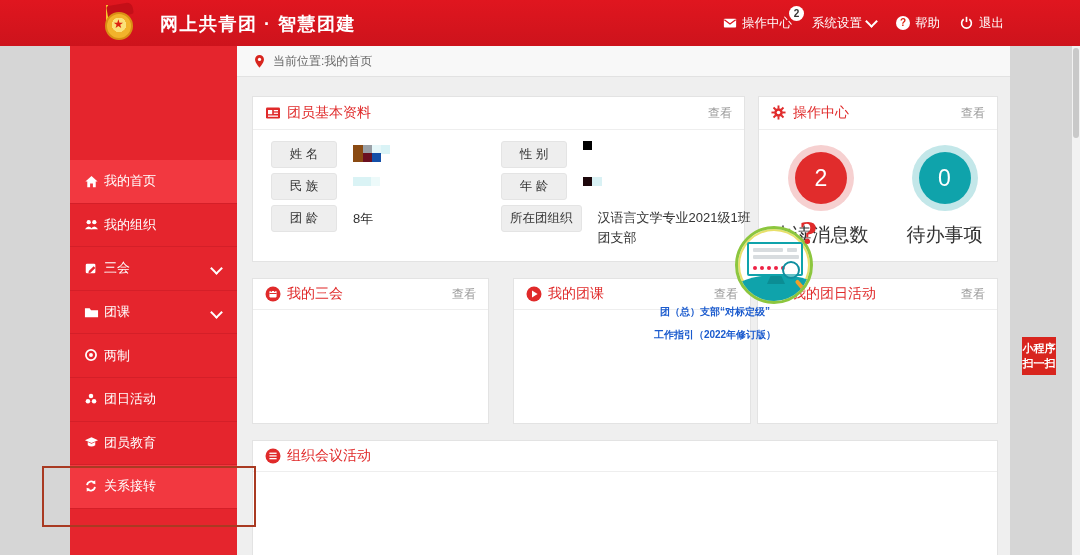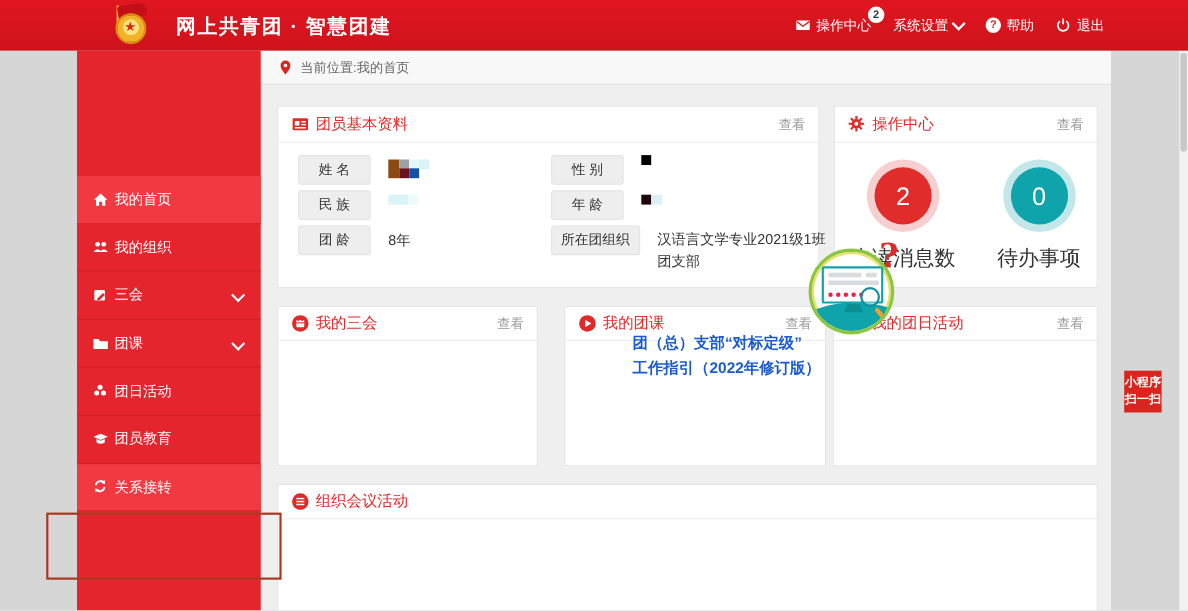--- a/index.html
+++ b/index.html
@@ -87,22 +87,22 @@
 
   .ops-body{display:flex;justify-content:center;gap:38px;padding-top:16px;}
   .stat{text-align:center;}
   .circ{width:52px;height:52px;border-radius:50%;margin:6px auto 0;color:#fff;font-size:23px;
         line-height:52px;text-align:center;}
   .circ.red{background:#e12c2c;box-shadow:0 0 0 7px #f6d0d0;}
   .circ.teal{background:#0fa3ab;box-shadow:0 0 0 7px #c3e7e9;}
   .stat-lb{margin-top:18px;font-size:19px;color:#333;}
 
   
-  .announce{position:absolute;left:575px;top:300px;width:280px;text-align:left;z-index:24;
-            font-size:14px;font-weight:bold;color:#1b5bce;line-height:23px;}
+  .announce{position:absolute;left:575px;top:300px;width:280px;text-align:center;z-index:24;
+            font-size:10px;font-weight:bold;color:#1b5bce;line-height:23px;}
 
   
   .widget{position:absolute;left:735px;top:226px;width:78px;height:78px;z-index:30;}
   .w-circle{position:absolute;left:0;top:0;width:78px;height:78px;border-radius:50%;background:#fff;
             border:3px solid #8cc63e;box-sizing:border-box;box-shadow:inset 0 0 0 2px #e8e06a;overflow:hidden;}
   .w-base{position:absolute;left:-6px;bottom:-8px;width:90px;height:34px;background:#0fa3ab;border-radius:50% 50% 0 0;}
   .w-screen{position:absolute;left:9px;top:13px;width:56px;height:34px;background:#fff;border:2px solid #0fa3ab;
             border-radius:2px;box-sizing:border-box;}
   .w-line{position:absolute;left:4px;height:4px;background:#d8dcdf;border-radius:1px;}
   .w-dots{position:absolute;left:4px;bottom:4px;display:flex;gap:3px;}
@@ -210,20 +210,29 @@
       <div class="s-item">
         <span class="s-ico">
           <svg viewBox="0 0 16 16" width="15" height="15">
               <path d="M1 3.5 H6 L7.5 5.5 H15 V13 H1 Z" fill="#fff"></path>
             </svg>
         </span>
         <span>团课</span>
         <span class="chev-s"></span>
       </div>
 
+      <div class="s-item">
+        <span class="s-ico">
+          <svg viewBox="0 0 16 16" width="14" height="14">
+              <circle cx="8" cy="8" r="5.8" fill="none" stroke="#fff" stroke-width="2"></circle>
+              <circle cx="8" cy="8" r="2.2" fill="#fff"></circle>
+            </svg>
+        </span>
+        <span>两制</span>
+      </div>
 
       <div class="s-item">
         <span class="s-ico">
           <svg viewBox="0 0 16 16" width="14" height="14" fill="#fff">
               <circle cx="8" cy="4.5" r="2.6"></circle>
               <circle cx="4.5" cy="10.5" r="2.6"></circle>
               <circle cx="11.5" cy="10.5" r="2.6"></circle>
             </svg>
         </span>
         <span>团日活动</span>

